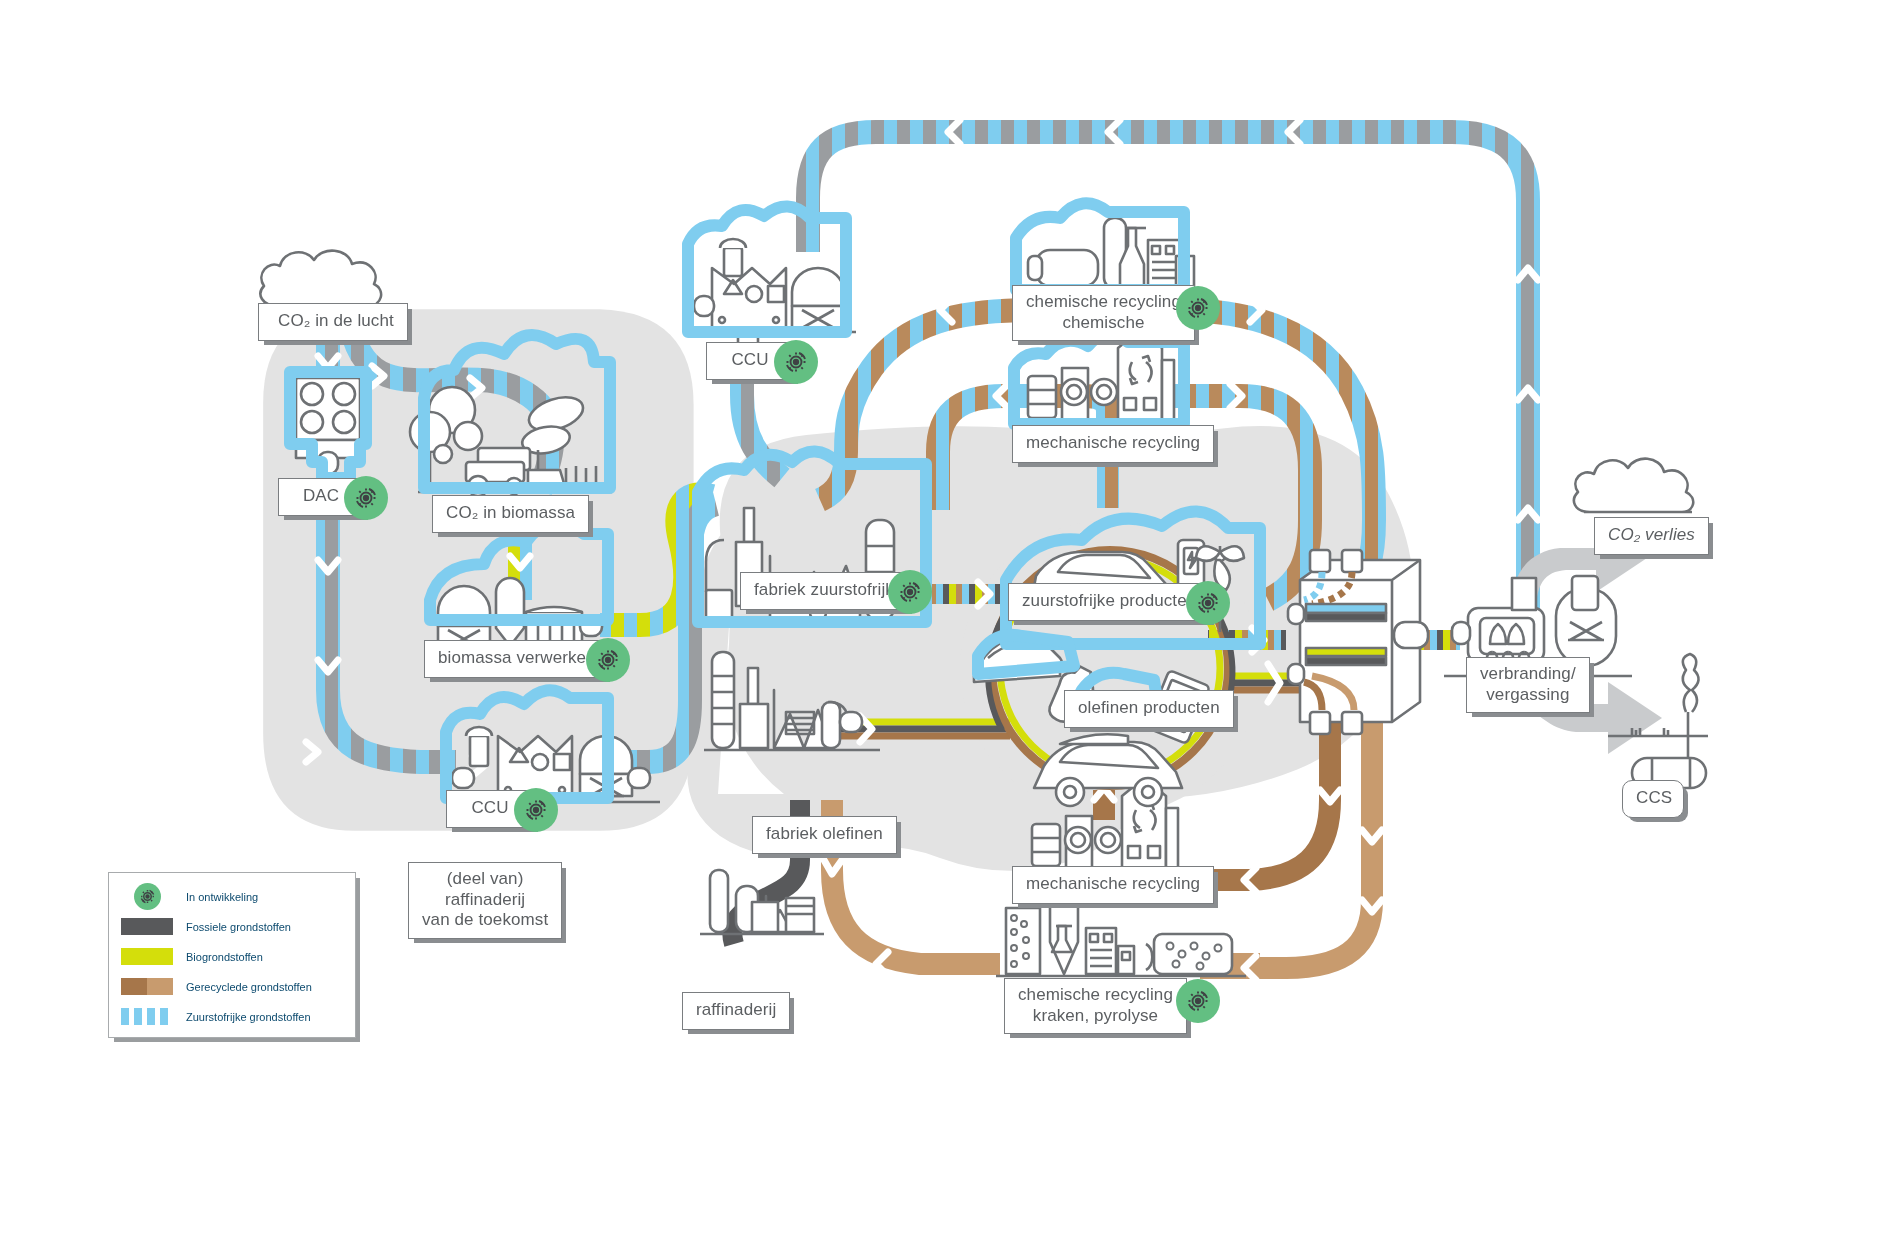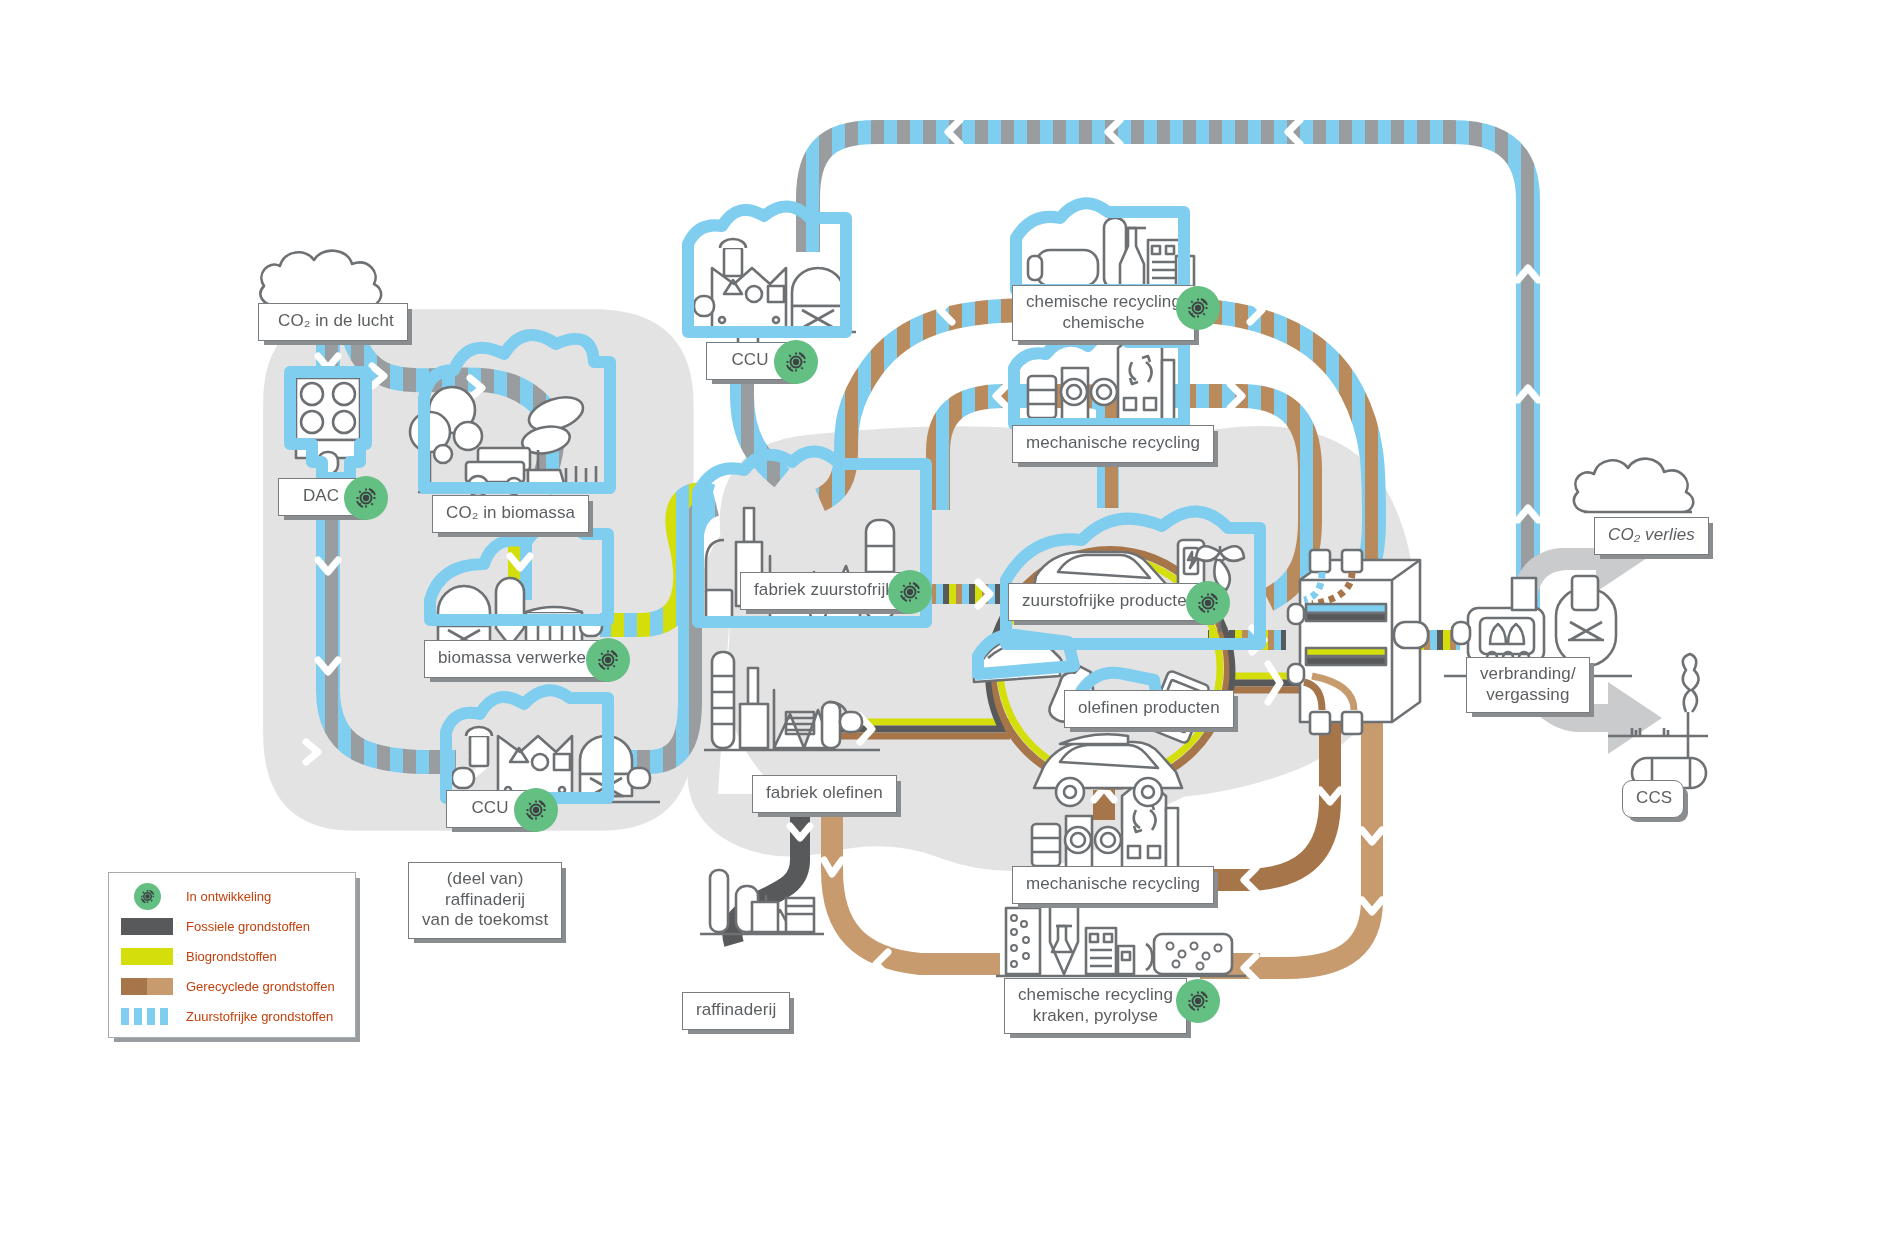--- a/index.html
+++ b/index.html
@@ -34,21 +34,21 @@
   
   #legend{
     position:absolute;left:108px;top:872px;width:248px;height:166px;
     background:#ffffff;border:1.5px solid #a8abad;box-shadow:5px 5px 0 -1px #9a9d9f;
     box-sizing:border-box;padding:10px 12px 8px 12px;
   }
   .lrow{display:flex;align-items:center;height:27px;margin-bottom:3px;}
   .lswatch{width:52px;height:17px;flex:0 0 52px;margin-right:13px;display:block;}
   .lswatch.badge{height:28px;display:flex;align-items:center;justify-content:center;}
   .lswatch.badge .bdot{width:27px;height:27px;border-radius:50%;background:#63bf82;display:flex;align-items:center;justify-content:center;}
-  .ltext{font-size:13px;color:#c2410c;white-space:nowrap;}
+  .ltext{font-size:11px;color:#0c4a6e;white-space:nowrap;}
   .sw-fossil{background:#58595b;}
   .sw-bio{background:#d4de0b;}
   .sw-rec{background:linear-gradient(to right,#a6764a 0 50%,#c89b6e 50% 100%);}
   .sw-oxy{background:repeating-linear-gradient(to right,#7fcdef 0 8px,#ffffff 8px 13px);}
 </style>
 </head>
 <body>
 
 <div id="stage">
 
@@ -594,21 +594,21 @@
       <circle cx="14" cy="14" r="5.5"></circle>
           <circle cx="14" cy="14" r="2.2" fill="#3f4244"></circle>
       <path d="M14 6.5 v-2 M14 21.5 v2 M6.5 14 h-2 M21.5 14 h2 M8.7 8.7 l-1.5 -1.5 M19.3 19.3 l1.5 1.5 M19.3 8.7 l1.5 -1.5 M8.7 19.3 l-1.5 1.5"></path>
       <path d="M23 11 a10 10 0 0 0 -6 -6 M5 17 a10 10 0 0 0 6 6"></path>
         </g>
       </svg>
   </div>
 
   <div class="nlabel" style="left:1064px;top:690px;"><span>olefinen producten</span></div>
 
-  <div class="nlabel" style="left:752px;top:775px;"><span>fabriek olefinen</span></div>
+  <div class="nlabel" style="left:752px;top:816px;"><span>fabriek olefinen</span></div>
 
   <div class="nlabel" style="left:682px;top:992px;"><span>raffinaderij</span></div>
 
   <div class="nlabel two" style="left:1012px;top:285px;">
     <div>chemische recycling</div>
     <div>chemische</div>
   </div>
   <div class="devbadge" style="left:1176px;top:286px;">
     <svg width="28" height="28" viewBox="0 0 28 28">
         <g fill="none" stroke="#3f4244" stroke-width="1.9">

